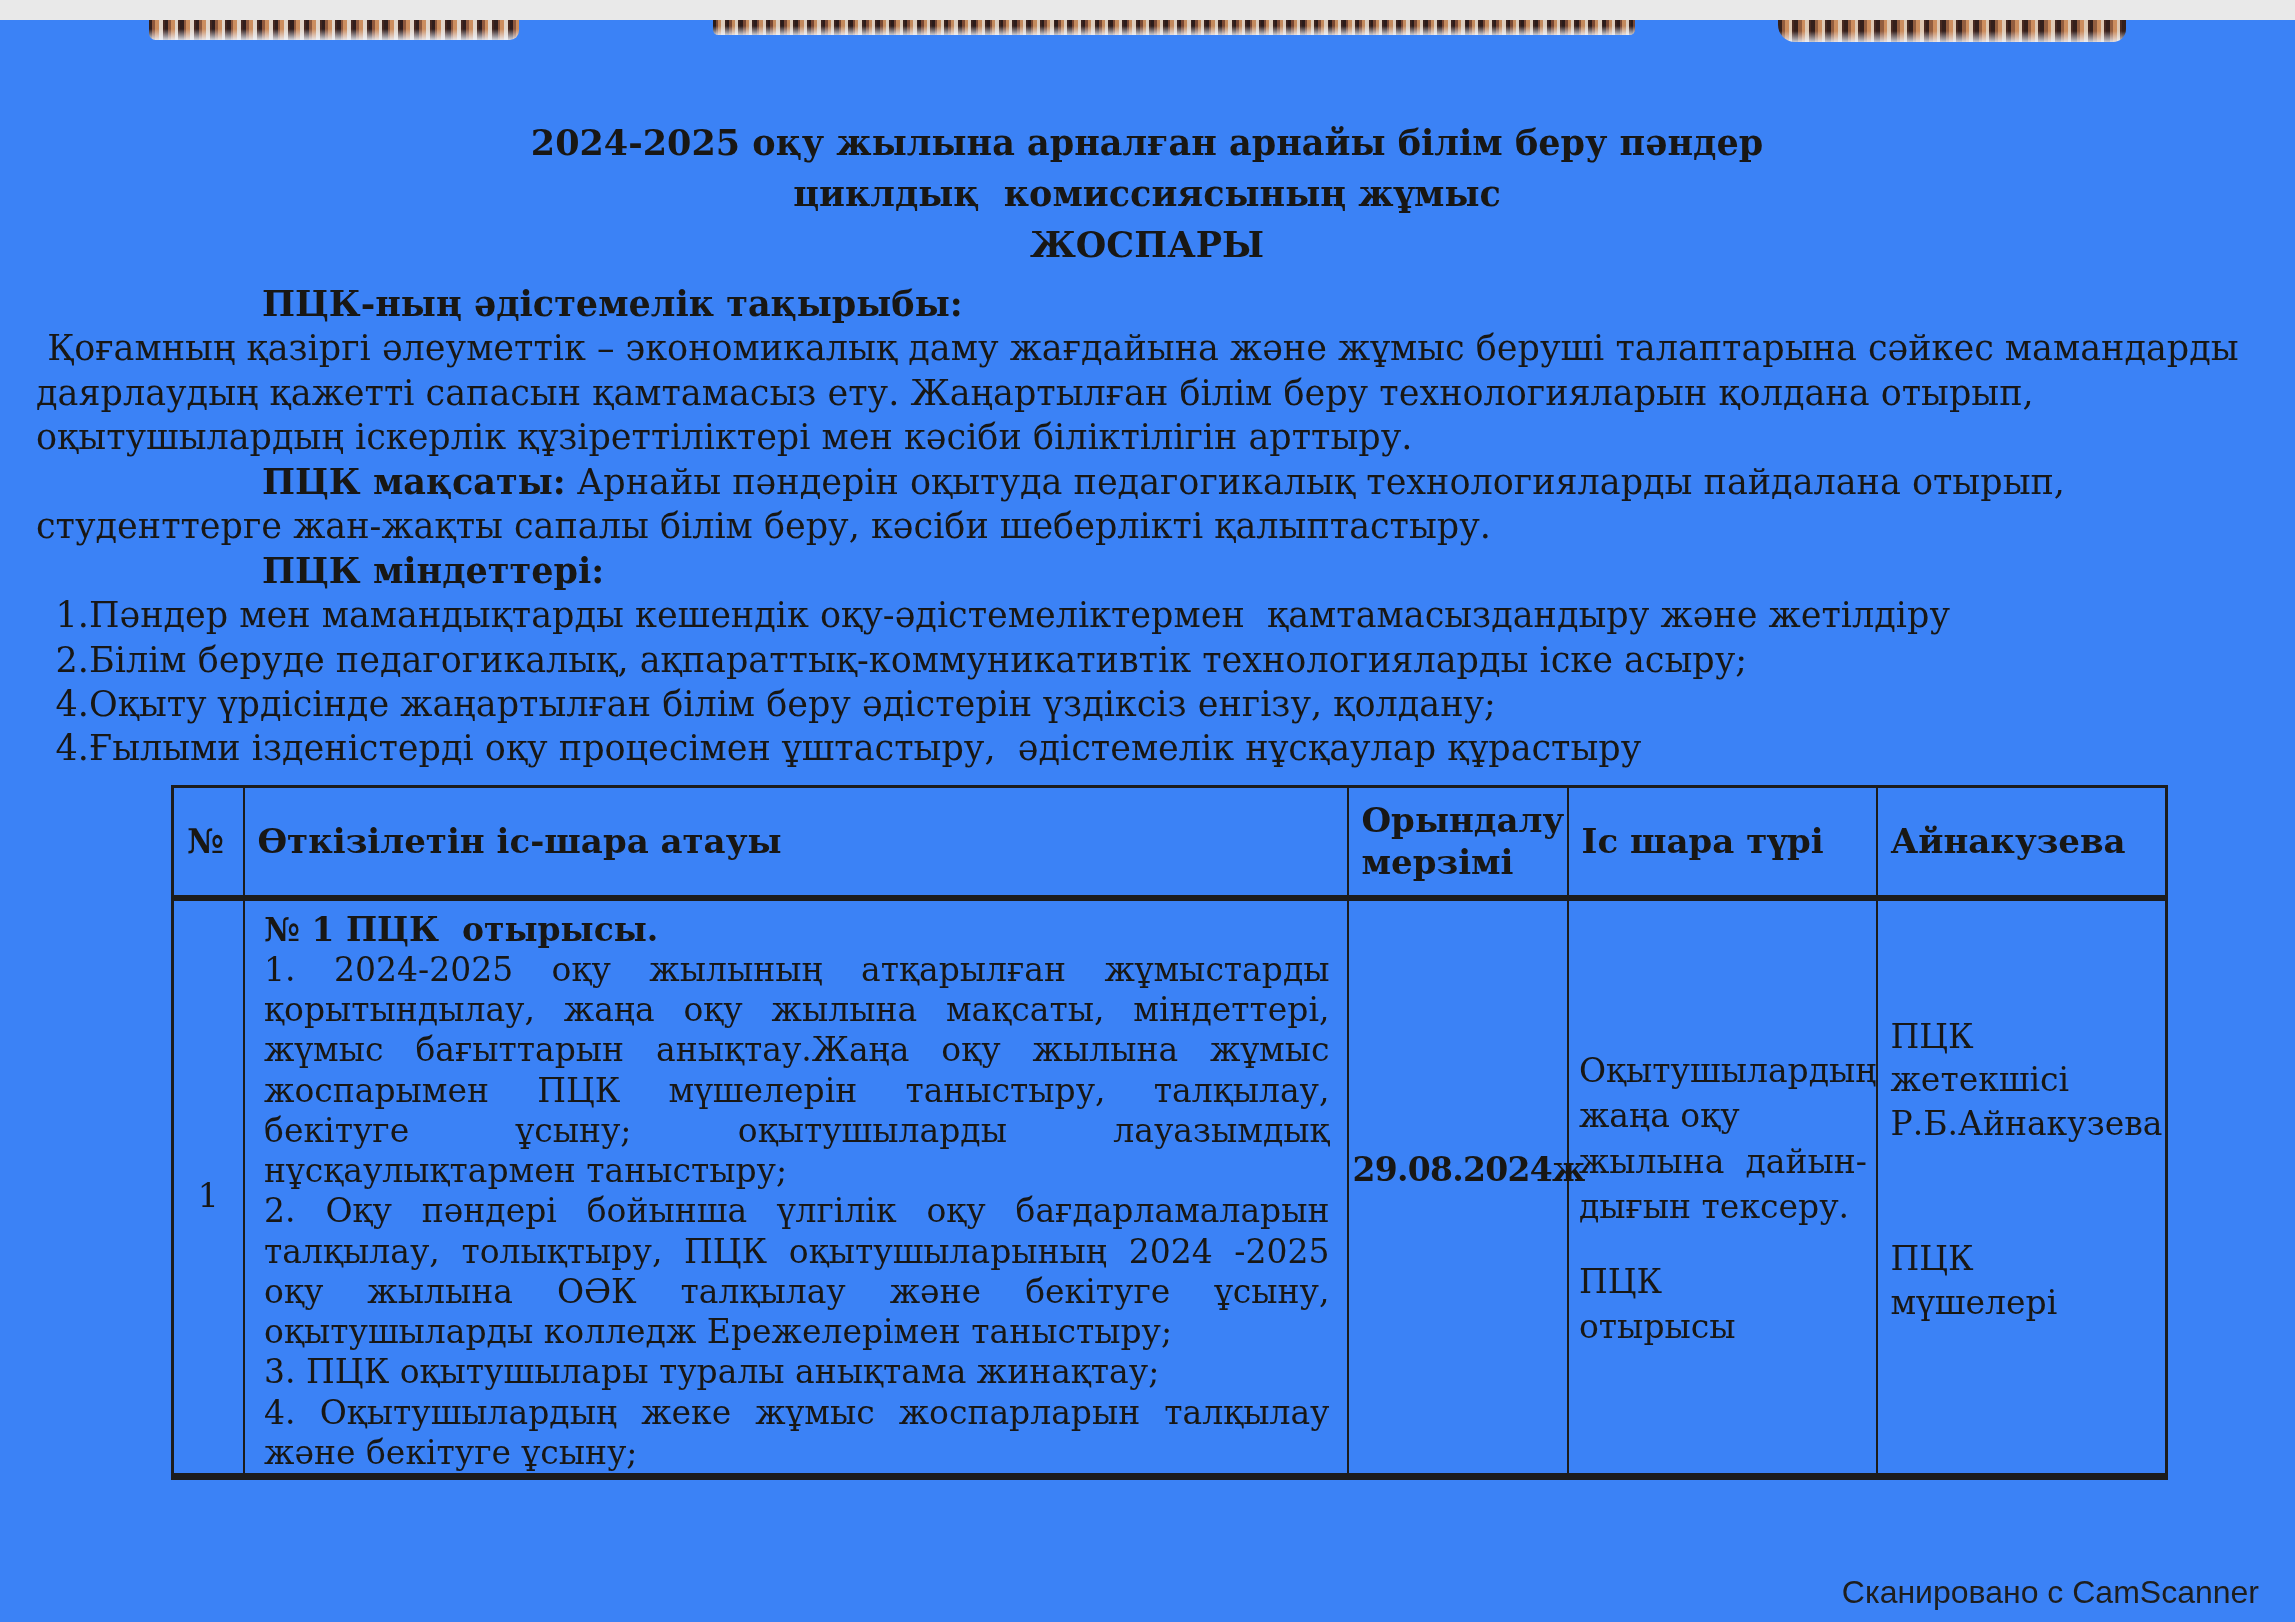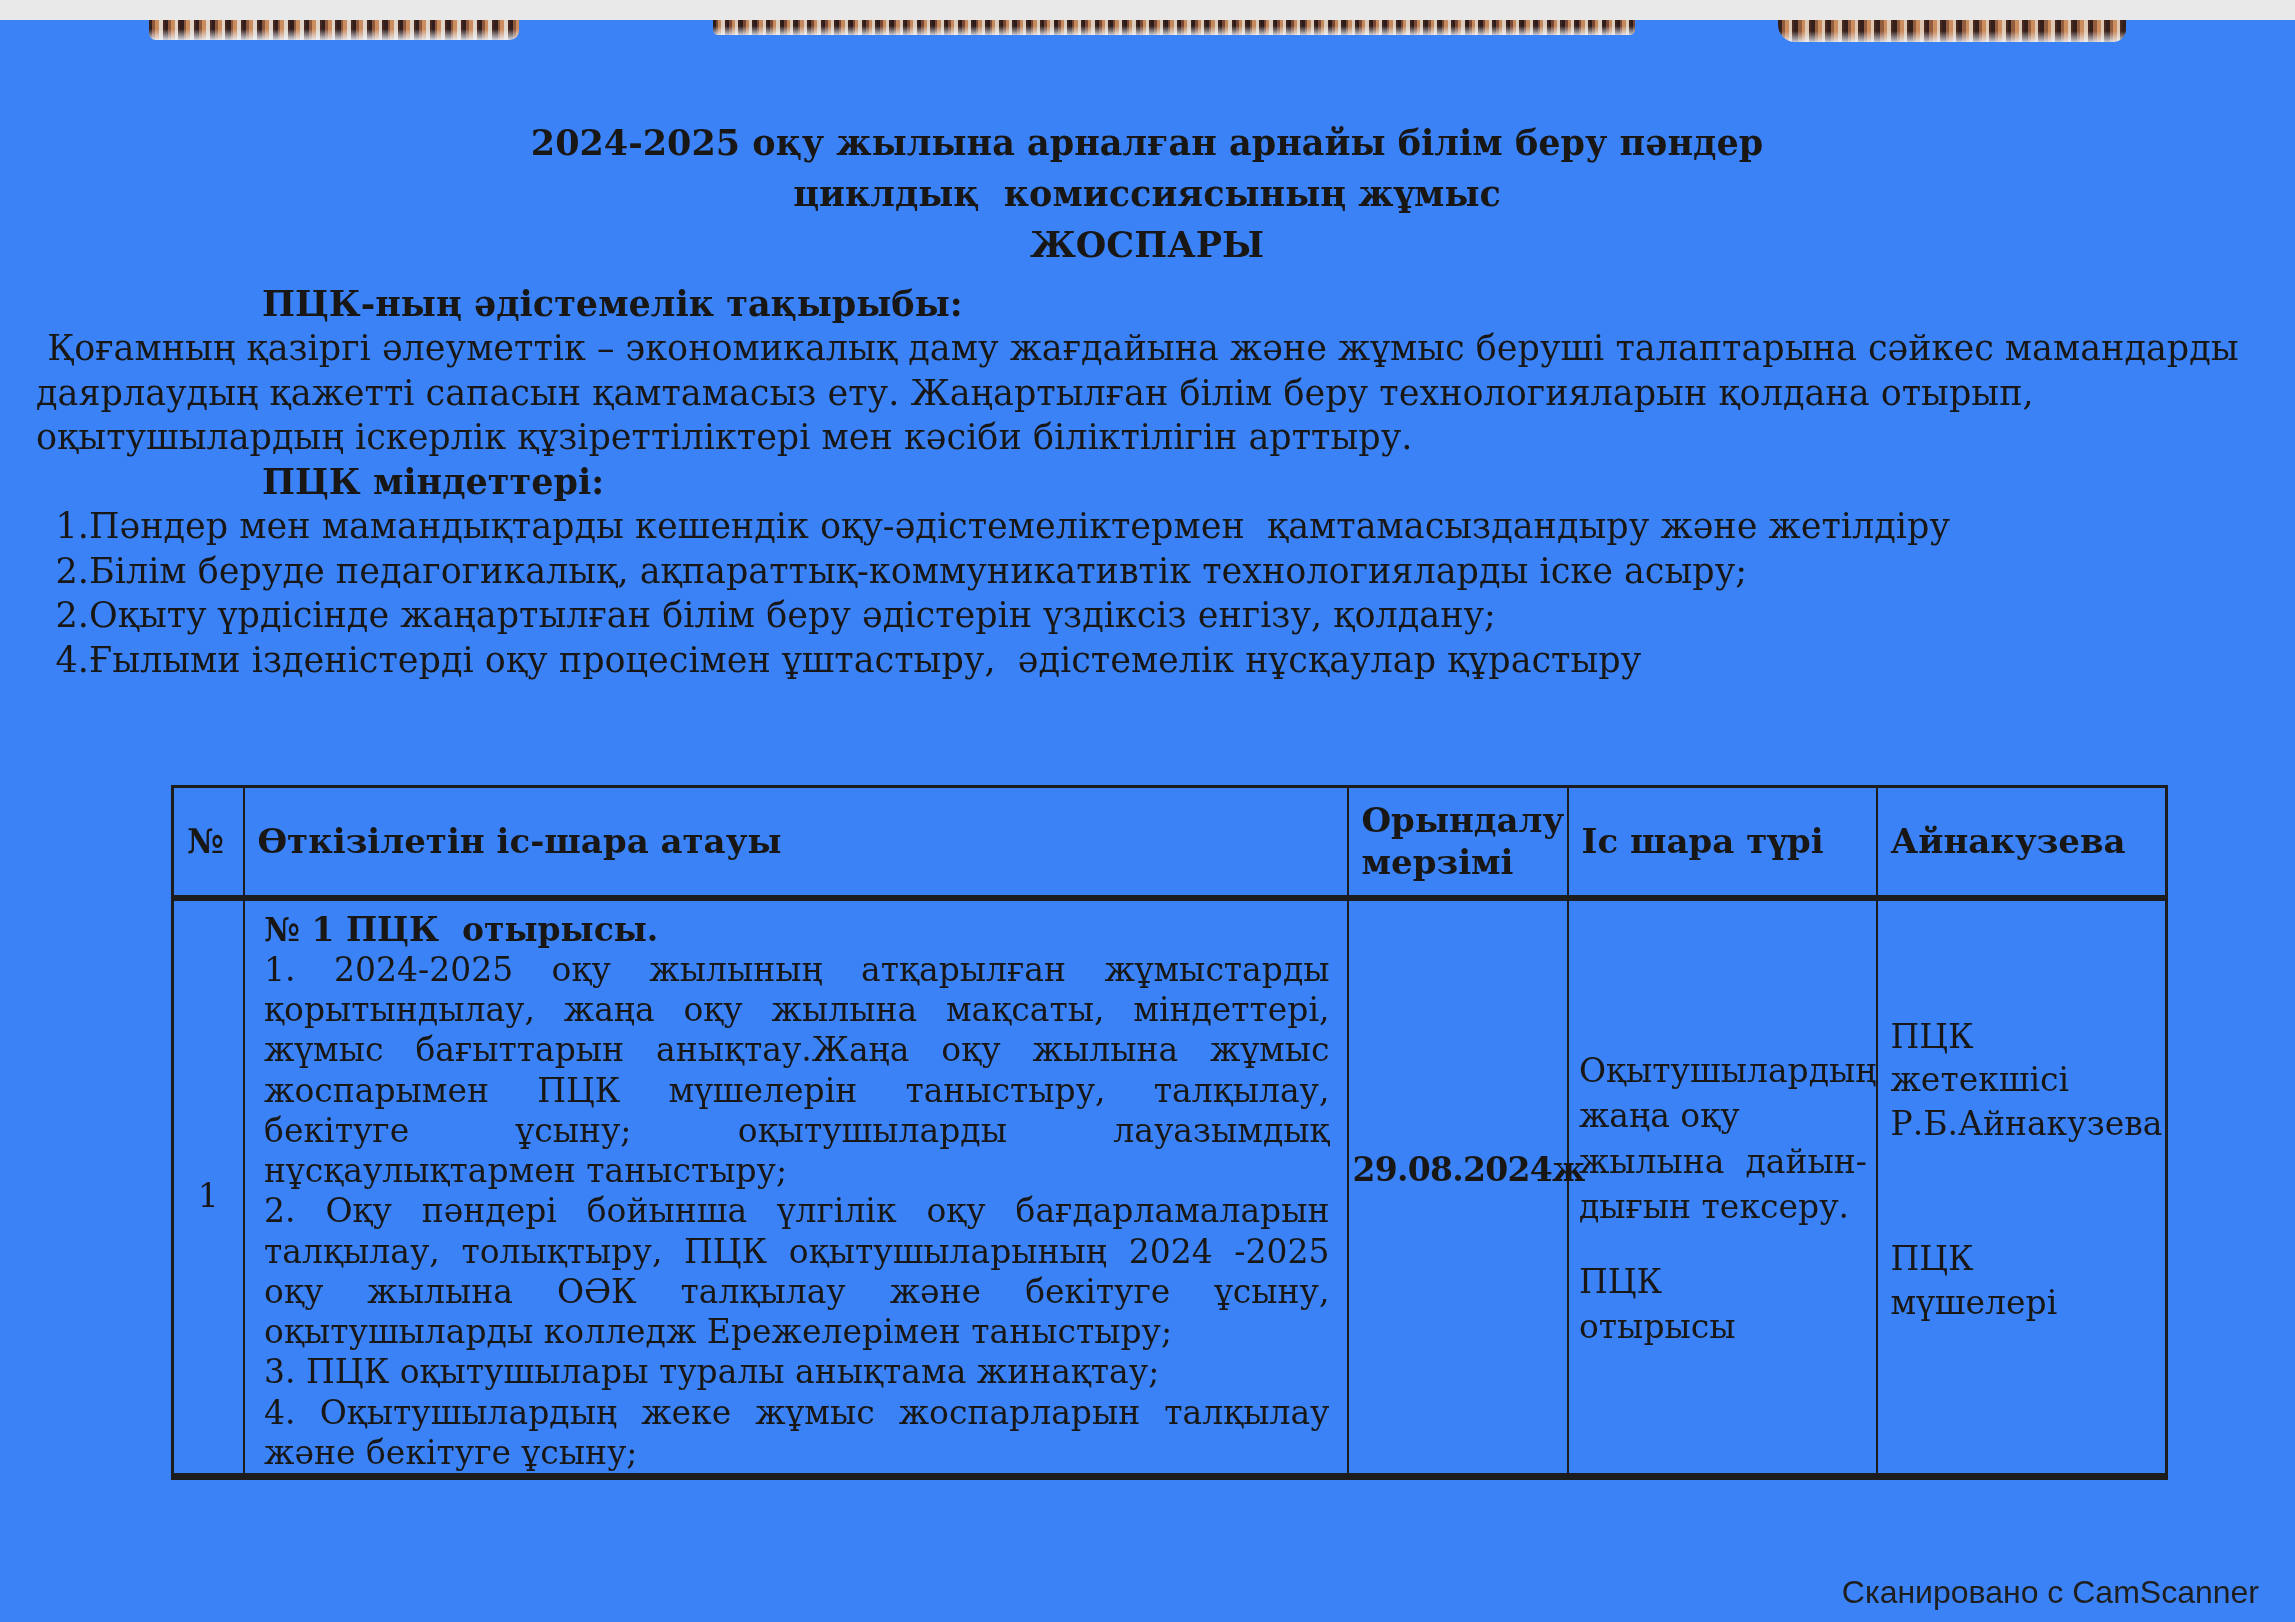--- a/index.html
+++ b/index.html
@@ -101,26 +101,27 @@
   <div class="content">
     <div class="title">
       <div class="title-line">2024-2025 оқу жылына арналған арнайы білім беру пәндер</div>
       <div class="title-line">циклдық  комиссиясының жұмыс</div>
       <div class="title-line">ЖОСПАРЫ</div>
     </div>
 
     <p class="label-line">ПЦК-ның әдістемелік тақырыбы:</p>
     <p class="para"> Қоғамның қазіргі әлеуметтік – экономикалық даму жағдайына және жұмыс беруші талаптарына сәйкес мамандарды даярлаудың қажетті сапасын қамтамасыз ету. Жаңартылған білім беру технологияларын қолдана отырып, оқытушылардың іскерлік құзіреттіліктері мен кәсіби біліктілігін арттыру.</p>
 
+    <p class="para goal"><b>ПЦК мақсаты:</b><span> Арнайы пәндерін оқытуда педагогикалық технологияларды пайдалана отырып, студенттерге жан-жақты сапалы білім беру, кәсіби шеберлікті қалыптастыру.</span></p>
 
     <p class="label-line">ПЦК міндеттері:</p>
     <div class="tasks">
       <p class="task">1.Пәндер мен мамандықтарды кешендік оқу-әдістемеліктермен  қамтамасыздандыру және жетілдіру</p>
       <p class="task">2.Білім беруде педагогикалық, ақпараттық-коммуникативтік технологияларды іске асыру;</p>
-      <p class="task">2.Оқыту үрдісінде жаңартылған білім беру әдістерін үздіксіз енгізу, қолдану;</p>
+      <p class="task">4.Оқыту үрдісінде жаңартылған білім беру әдістерін үздіксіз енгізу, қолдану;</p>
       <p class="task">4.Ғылыми ізденістерді оқу процесімен ұштастыру,  әдістемелік нұсқаулар құрастыру</p>
     </div>
   </div>
 
   <table class="plan">
     <colgroup>
       <col class="c-num">
         <col class="c-act">
         <col class="c-date">
         <col class="c-type">

